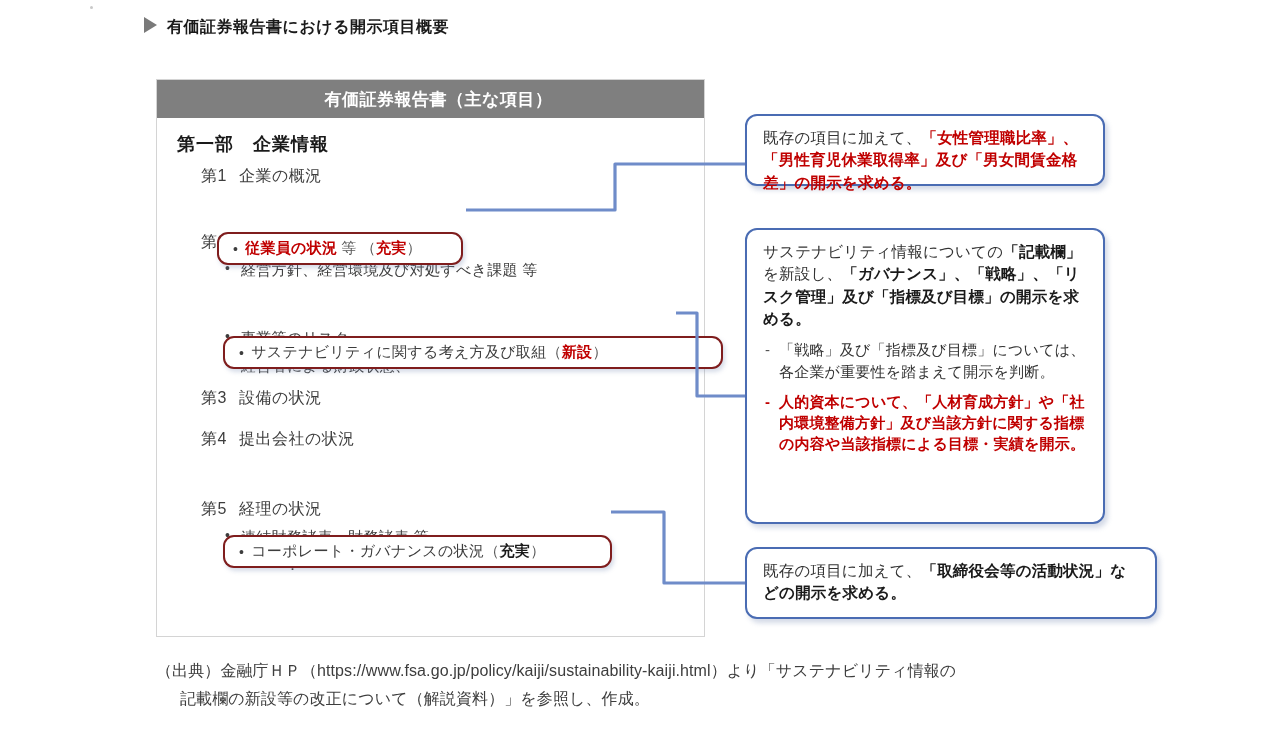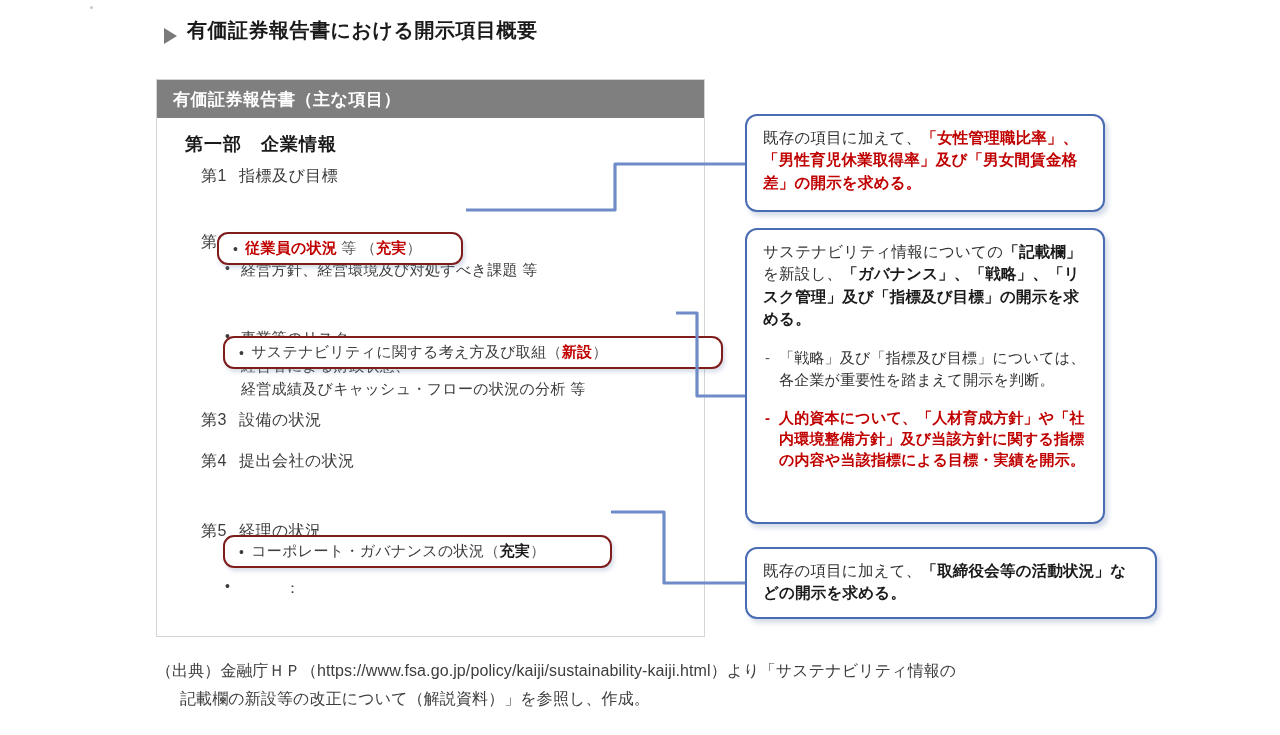--- a/index.html
+++ b/index.html
@@ -20,26 +20,26 @@
     position: absolute;
     left: 90px; top: 6px;
     width: 3px; height: 3px;
     background: #c9c9c9;
     border-radius: 50%;
   }
 
   
   .page-title {
     position: absolute;
-    left: 164px;
+    left: 144px;
     top: 17px;
     display: flex;
-    align-items: flex-end;
+    align-items: flex-start;
     gap: 10px;
-    font-size: 20px;
+    font-size: 16px;
     font-weight: bold;
     color: #1a1a1a;
     letter-spacing: 0.5px;
     white-space: nowrap;
   }
   .title-marker {
     width: 0; height: 0;
     border-left: 13px solid #7a7a7a;
     border-top: 8px solid transparent;
     border-bottom: 8px solid transparent;
@@ -61,31 +61,32 @@
     height: 38px;
     background: #7f7f7f;
     color: #ffffff;
     display: flex;
     align-items: center;
     padding-left: 16px;
     font-size: 17px;
     font-weight: bold;
     letter-spacing: 0.5px;
     box-sizing: border-box;
+    justify-content: center;
   }
   .panel-body {
     position: relative;
     padding: 14px 0 0 0;
   }
 
   .part-title {
     font-size: 18px;
     font-weight: bold;
     color: #1a1a1a;
-    margin: 0 0 10px 28px;
+    margin: 0 0 10px 20px;
     letter-spacing: 1px;
   }
   .section-title {
     font-size: 16px;
     color: #3d3d3d;
     margin: 0 0 6px 44px;
     letter-spacing: 0.5px;
   }
   .section-title .sec-num { margin-right: 12px; }
 
@@ -153,27 +154,27 @@
     border: 2px solid #4a6cb3;
     border-radius: 12px;
     background: #ffffff;
     box-shadow: 3px 4px 5px rgba(120,140,180,0.32);
     padding: 11px 14px 11px 16px;
     font-size: 15.5px;
     line-height: 1.44;
     color: #333333;
     letter-spacing: 0.2px;
   }
-  #callout-employee   { left: 745px; top: 114px;  width: 360px; height: 98px; }
+  #callout-employee   { left: 745px; top: 114px;  width: 360px; height: 72px; }
   #callout-sustain    { left: 745px; top: 228px;  width: 360px; height: 296px; }
   #callout-governance { left: 745px; top: 547px;  width: 412px; height: 72px; }
 
   .callout p { margin: 0; }
   .callout .sub {
-    margin-top: 17px;
+    margin-top: 9px;
     padding-left: 16px;
     position: relative;
     font-size: 15px;
     line-height: 1.42;
   }
   .callout .sub::before {
     content: "-";
     position: absolute;
     left: 2px;
     top: 0;
@@ -208,33 +209,32 @@
 <div class="panel">
   <div class="panel-header">
     <span>有価証券報告書（主な項目）</span>
   </div>
 
   <div class="panel-body">
 
     <div class="part-title">第一部　企業情報</div>
 
     <div class="section-title">
-      <span class="sec-num">第1</span><span>指標及び目標</span>
+      <span class="sec-num">第1</span><span>企業の概況</span>
     </div>
     <div style="height:39px"></div>
 
     <div class="section-title">
       <span class="sec-num">第2</span><span>事業の状況</span>
     </div>
     <div class="bullet-row">経営方針、経営環境及び対処すべき課題 等</div>
     <div style="height:39px"></div>
     <div class="bullet-row">事業等のリスク</div>
     <div class="bullet-row">
       <span>経営者による財政状態、</span>
-      <span class="cont">経営成績及びキャッシュ・フローの状況の分析 等</span>
     </div>
 
     <div class="section-title" style="margin-top:10px">
       <span class="sec-num">第3</span><span>設備の状況</span>
     </div>
 
     <div class="section-title" style="margin-top:20px">
       <span class="sec-num">第4</span><span>提出会社の状況</span>
     </div>
     <div style="height:39px"></div>

